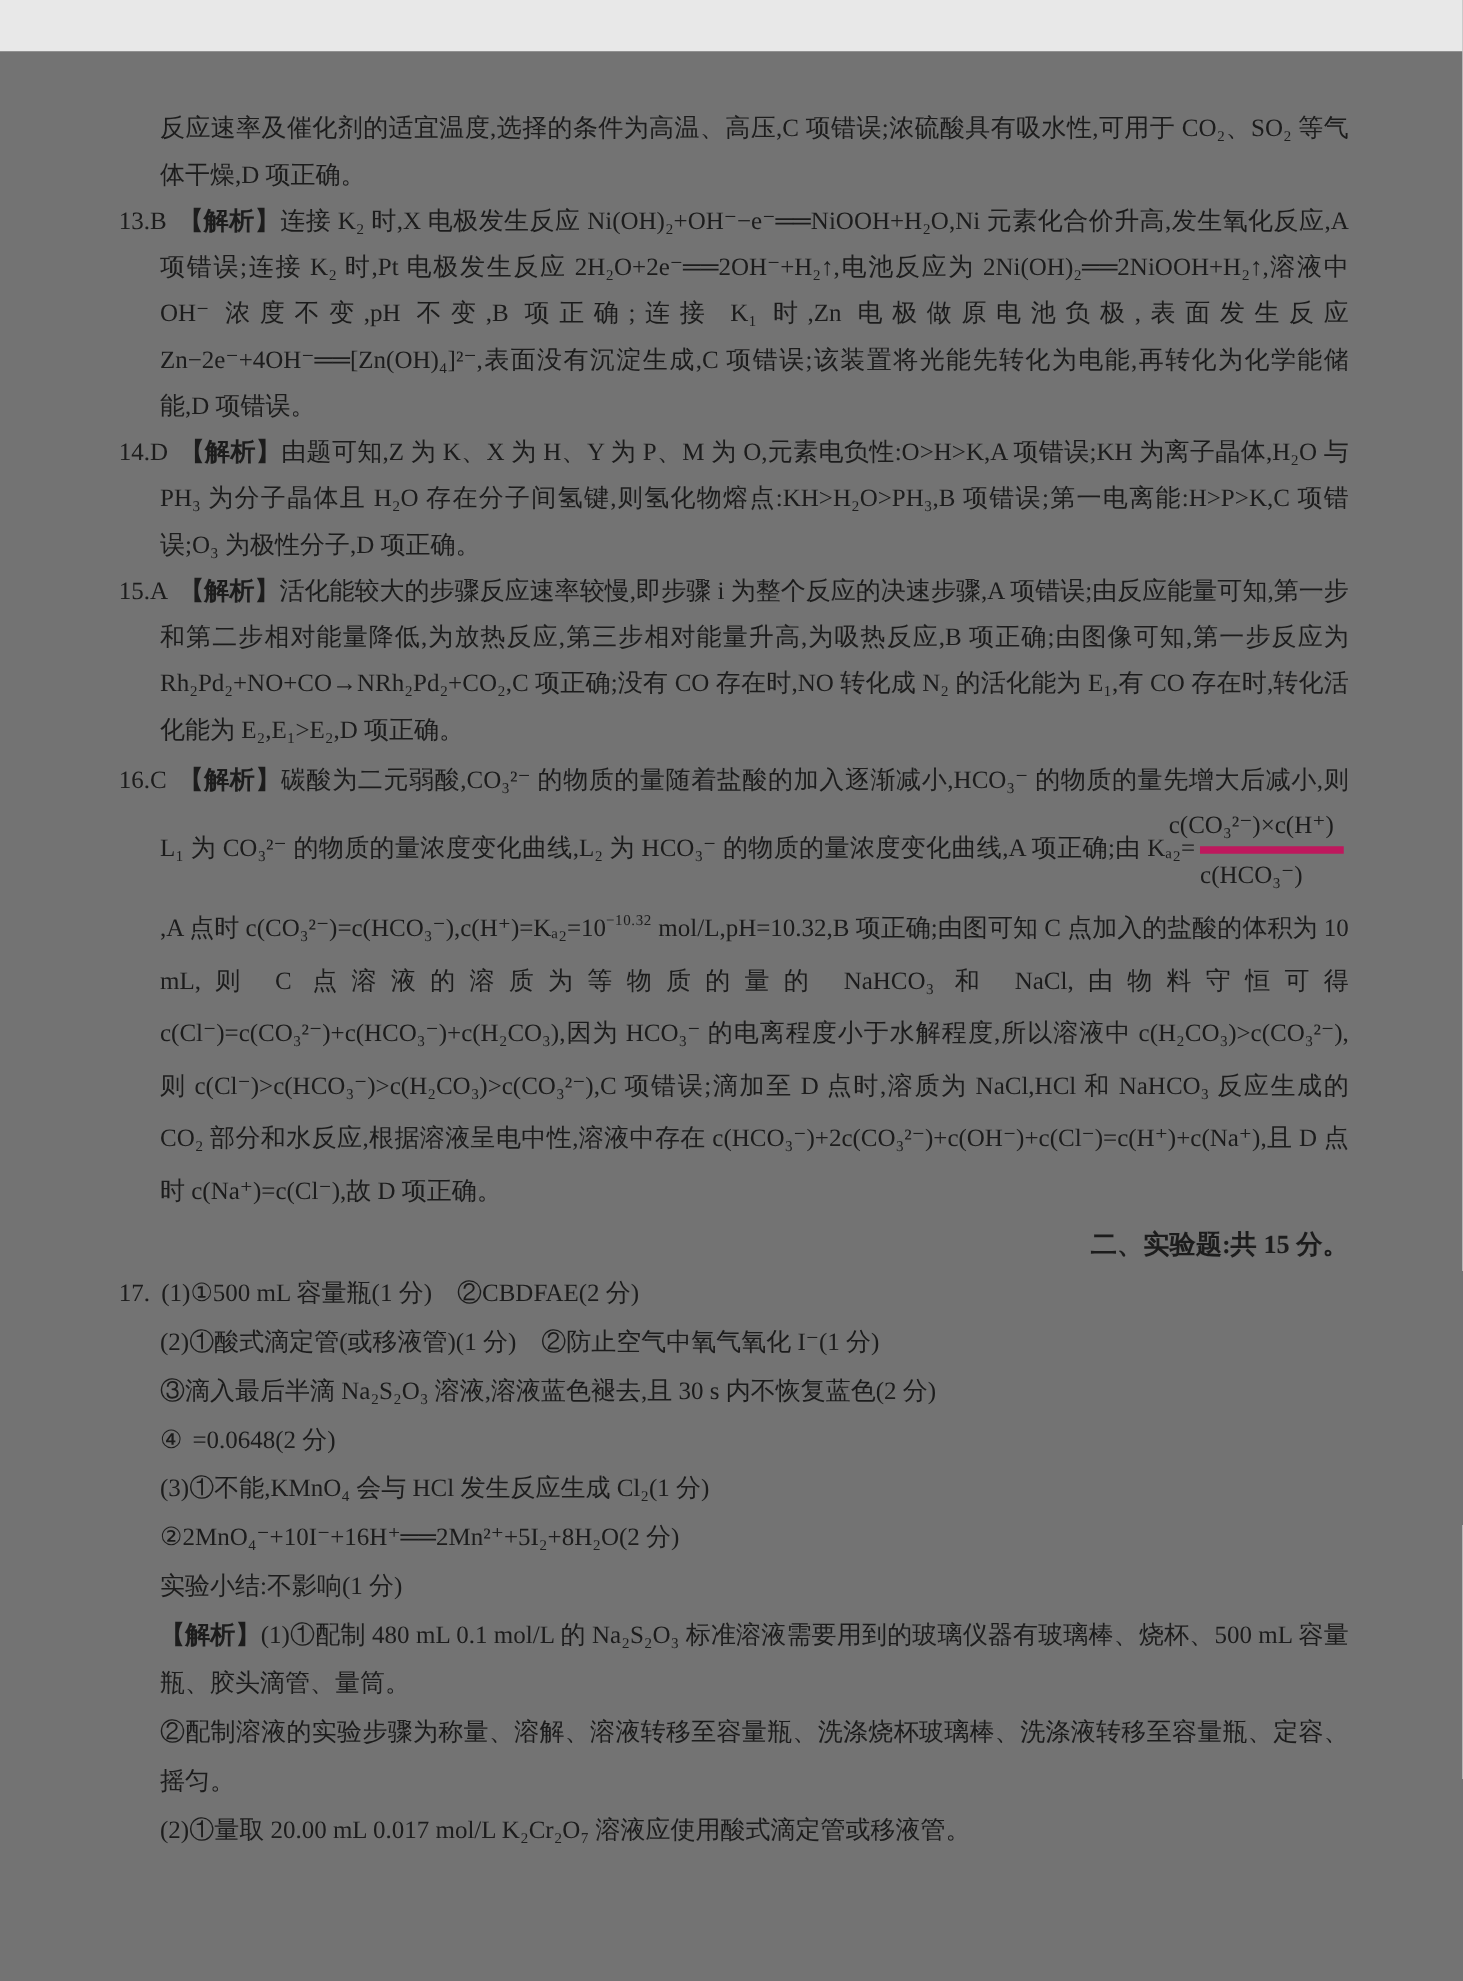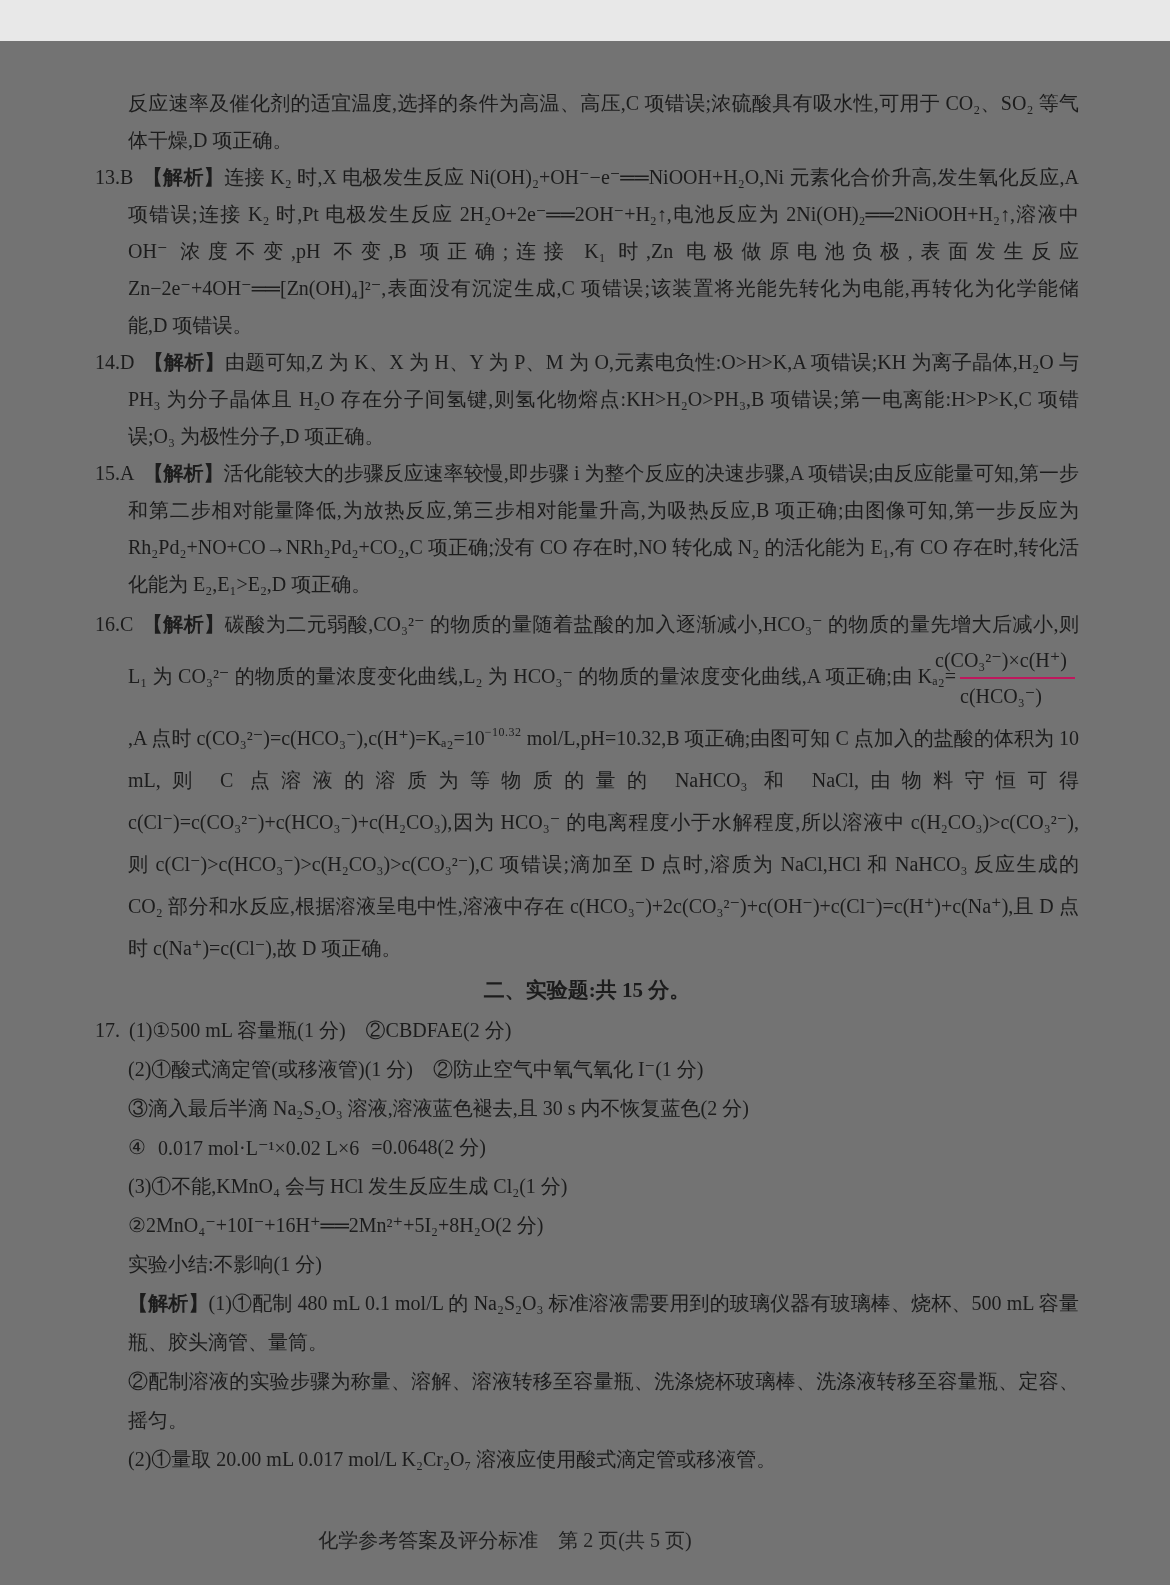--- a/index.html
+++ b/index.html
@@ -12,26 +12,26 @@
     font-family:"Liberation Serif","DejaVu Serif",serif;
     color:#1c1c1c;
     margin-top:41px;
   }
   .content { position:absolute; left:95px; top:44px; width:984px; }
   p.cont   { margin-left:33px; text-align:justify; font-size:20px; line-height:37px; }
   p.item   { margin-left:33px; text-indent:-33px; text-align:justify; font-size:20px; line-height:37px; }
   p.item16 { line-height:42px; }
   .num  { margin-right:9px; }
   .tag  { font-weight:bold; }
-  h2.section { font-size:21px; font-weight:bold; line-height:42px; text-align:center; }
+  h2.section { font-size:21px; font-weight:bold; line-height:42px; text-align:right; }
   .ans p { margin-left:33px; font-size:20px; line-height:39px; text-align:justify; }
   .ans p.first { text-indent:-33px; }
   .frac { display:inline-block; vertical-align:middle; text-align:center; margin:0 4px; }
   .frac .fnum { display:block; padding:0 8px 2px; line-height:30px; }
-  .frac .fden { display:block; border-top:2px solid #be185d; padding:2px 8px 0; line-height:30px; }
+  .frac .fden { display:block; border-top:6px solid #be185d; padding:2px 8px 0; line-height:30px; }
   .fracline { line-height:40px; }
   sup.exp { font-size:12px; vertical-align:9px; letter-spacing:0.5px; }
   .footer {
     position:absolute; left:0; top:1486px; width:1010px;
     text-align:center; font-size:20px; color:#222;
   }
   .print-btn {
     position:absolute; left:1063px; top:1560px;
     width:80px; height:46px; border-radius:23px;
     background:#f4464e; color:#ffffff;
@@ -68,32 +68,31 @@
 
     <h2 class="section">二、实验题:共 15 分。</h2>
 
     <div class="ans">
       <p class="first">
         <span class="num">17.</span><span>(1)①500 mL 容量瓶(1 分)　②CBDFAE(2 分)</span>
       </p>
       <p>(2)①酸式滴定管(或移液管)(1 分)　②防止空气中氧气氧化 I⁻(1 分)</p>
       <p>③滴入最后半滴 Na₂S₂O₃ 溶液,溶液蓝色褪去,且 30 s 内不恢复蓝色(2 分)</p>
       <p class="fracline">
-        <span>④</span><span class="frac"><span class="fnum">0.017 mol·L⁻¹×0.02 L×6</span></span><span>=0.0648(2 分)</span>
+        <span>④</span><span class="frac"></span><span>=0.0648(2 分)</span>
       </p>
       <p>(3)①不能,KMnO₄ 会与 HCl 发生反应生成 Cl₂(1 分)</p>
       <p>②2MnO₄⁻+10I⁻+16H⁺══2Mn²⁺+5I₂+8H₂O(2 分)</p>
       <p>实验小结:不影响(1 分)</p>
       <p>
         <span class="tag">【解析】</span><span>(1)①配制 480 mL 0.1 mol/L 的 Na₂S₂O₃ 标准溶液需要用到的玻璃仪器有玻璃棒、烧杯、500 mL 容量瓶、胶头滴管、量筒。</span>
       </p>
       <p>②配制溶液的实验步骤为称量、溶解、溶液转移至容量瓶、洗涤烧杯玻璃棒、洗涤液转移至容量瓶、定容、摇匀。</p>
       <p>(2)①量取 20.00 mL 0.017 mol/L K₂Cr₂O₇ 溶液应使用酸式滴定管或移液管。</p>
     </div>
 
   </div>
 
-  <div class="footer">化学参考答案及评分标准　第 2 页(共 5 页)</div>
 
   <div class="print-btn">
     <span>打印</span>
   </div>
 </div>
 
 </body></html>

